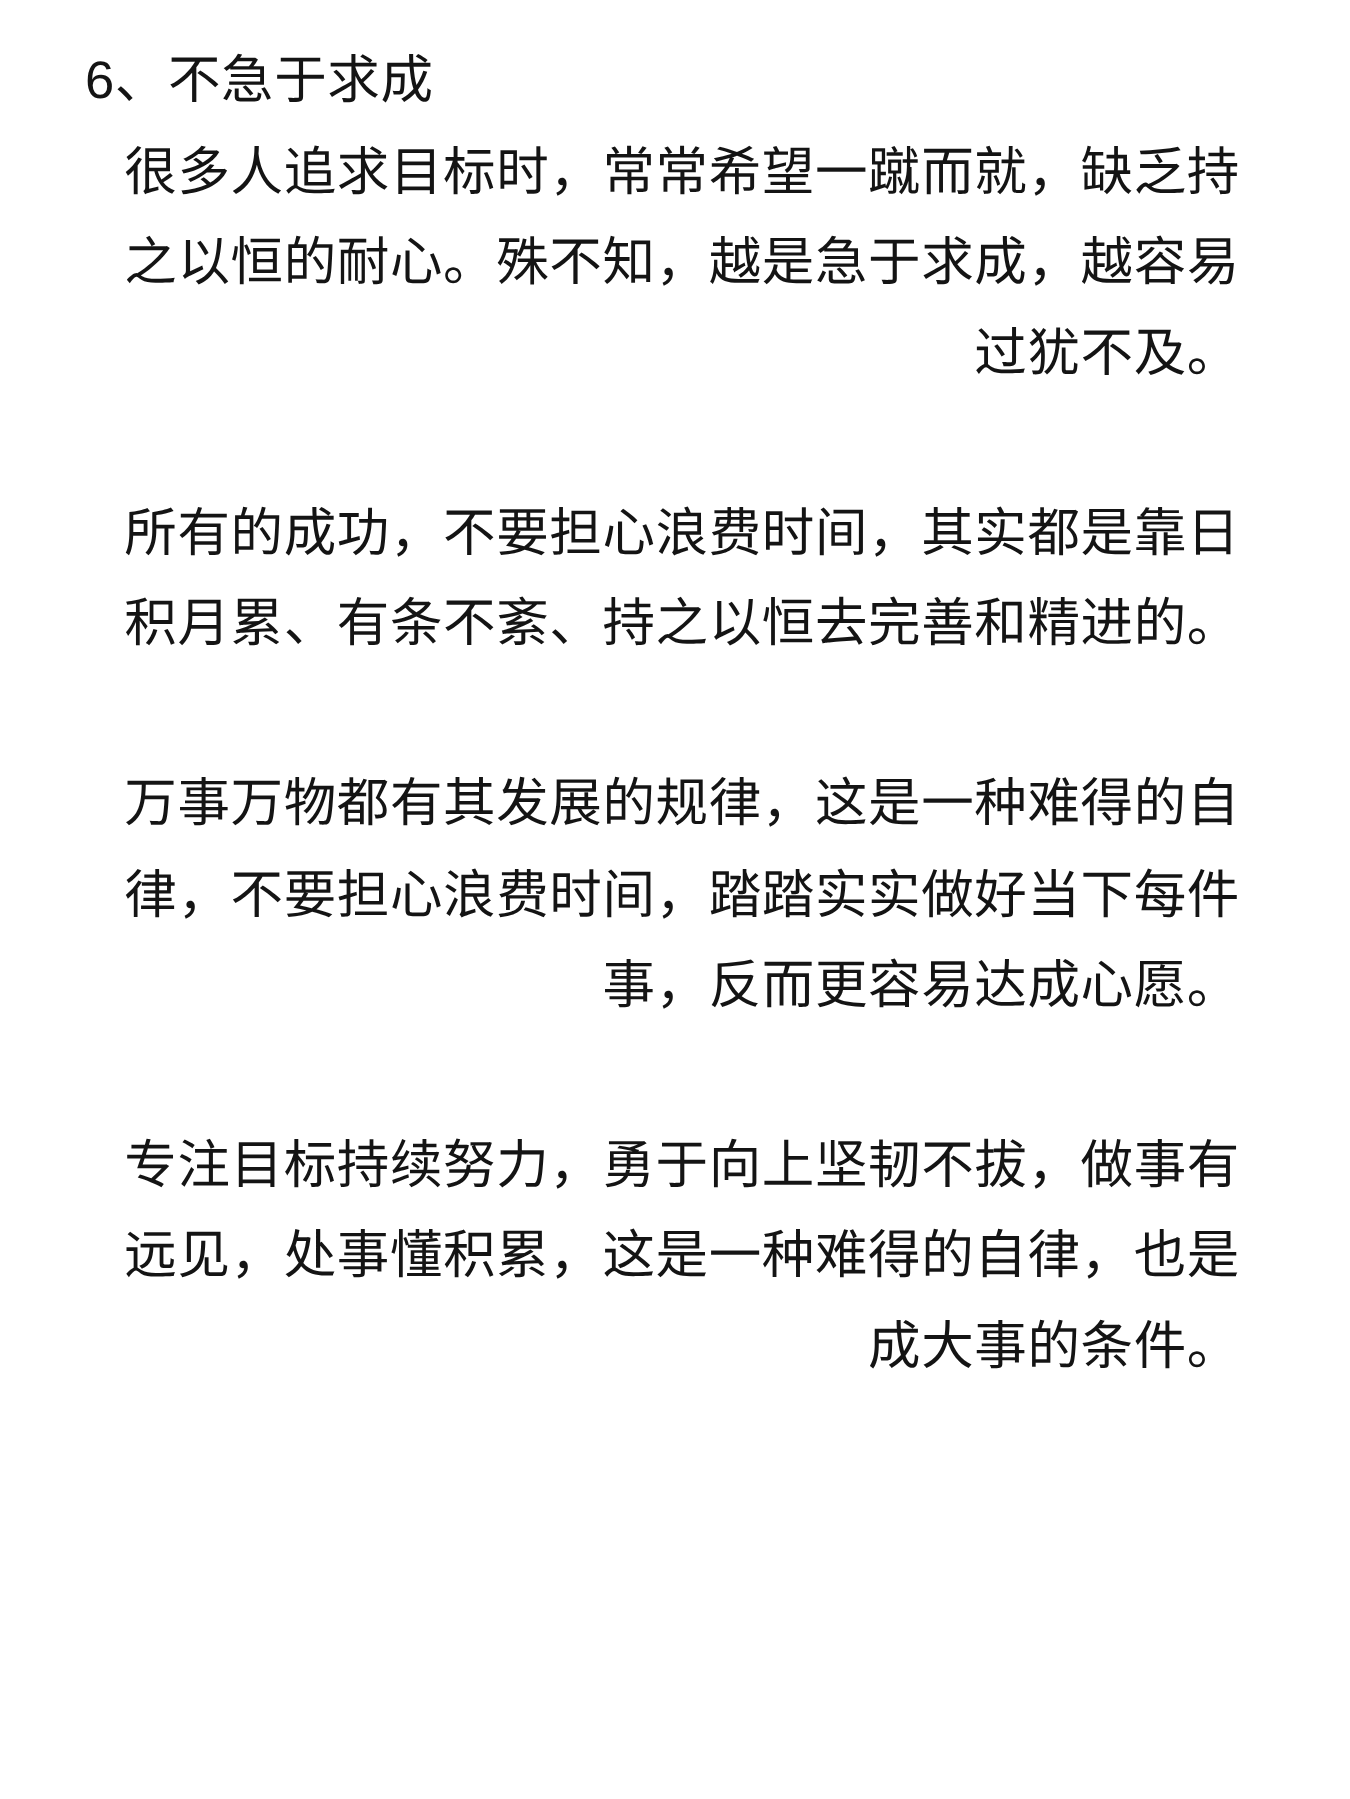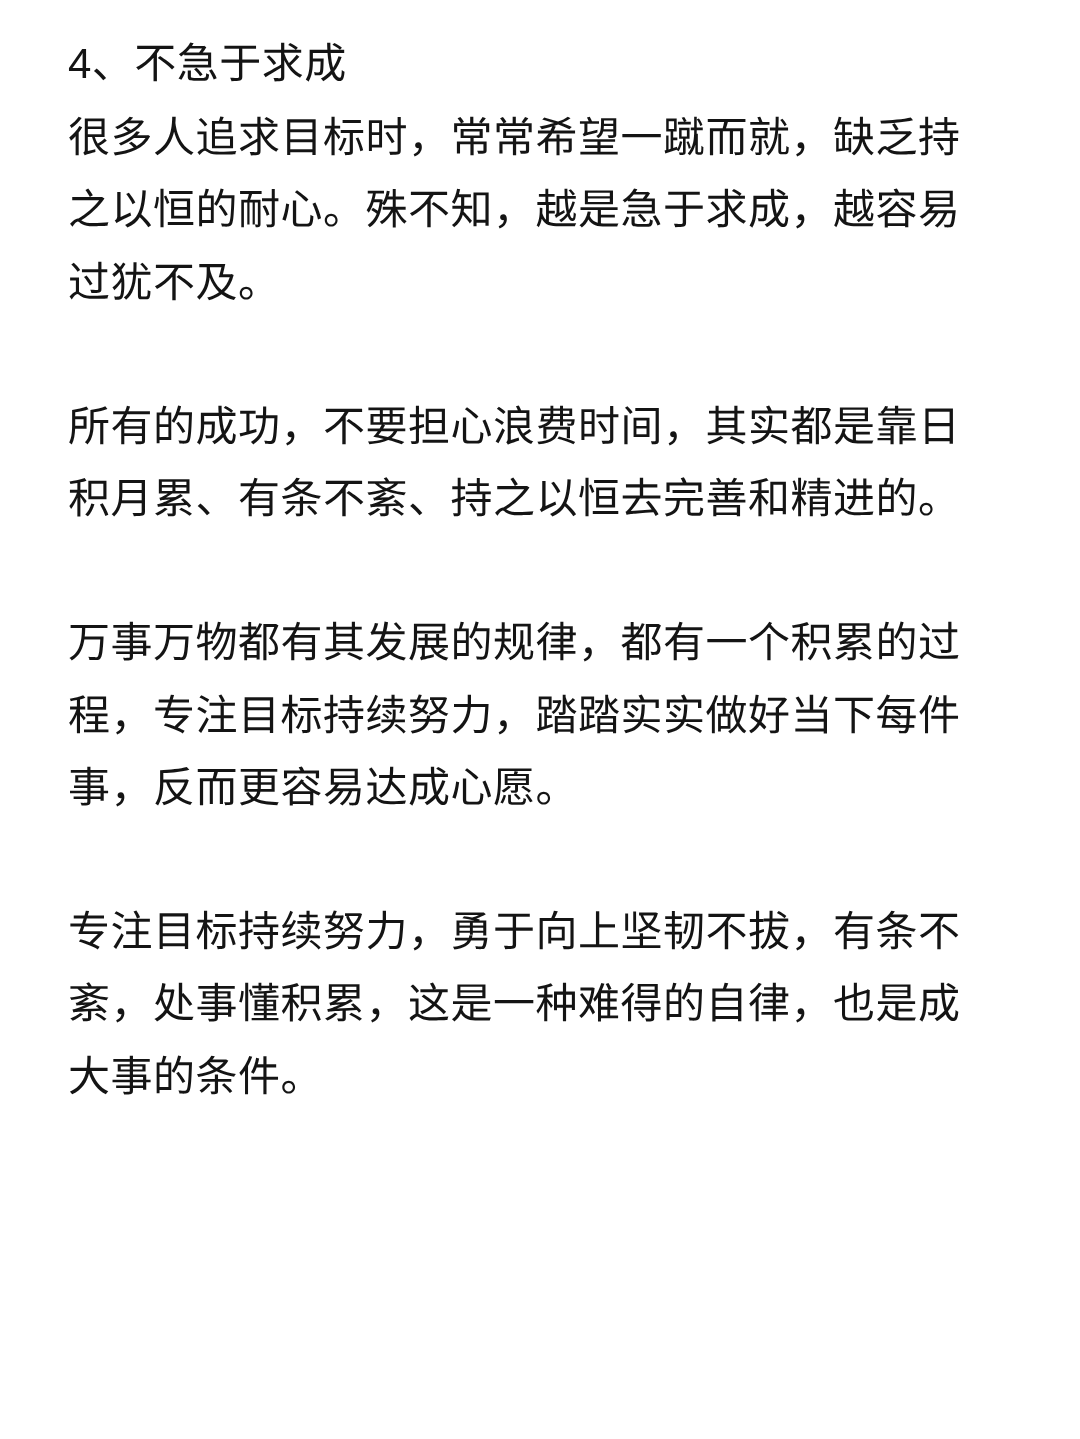--- a/index.html
+++ b/index.html
@@ -33,44 +33,44 @@
     margin: 0 0 2px 0;
     white-space: pre-wrap;
   }
   .para {
     font-size: 42px;
     line-height: 1.72;
     font-weight: 400;
     letter-spacing: 0.5px;
     color: #141414;
     margin: 0;
-    text-align: left;
+    text-align: right;
     white-space: pre-wrap;
     word-break: break-all;
   }
   .spacer {
     height: 72px;
   }
 </style>
 </head>
 <body>
 
 <div class="page">
   <div class="doc-body">
 
-    <h1 class="heading">4、不急于求成</h1>
+    <h1 class="heading">6、不急于求成</h1>
 
     <p class="para">很多人追求目标时，常常希望一蹴而就，缺乏持之以恒的耐心。殊不知，越是急于求成，越容易过犹不及。</p>
 
     <div class="spacer"></div>
 
     <p class="para">所有的成功，不要担心浪费时间，其实都是靠日积月累、有条不紊、持之以恒去完善和精进的。</p>
 
     <div class="spacer"></div>
 
-    <p class="para">万事万物都有其发展的规律，都有一个积累的过程，专注目标持续努力，踏踏实实做好当下每件事，反而更容易达成心愿。</p>
+    <p class="para">万事万物都有其发展的规律，这是一种难得的自律，不要担心浪费时间，踏踏实实做好当下每件事，反而更容易达成心愿。</p>
 
     <div class="spacer"></div>
 
-    <p class="para">专注目标持续努力，勇于向上坚韧不拔，有条不紊，处事懂积累，这是一种难得的自律，也是成大事的条件。</p>
+    <p class="para">专注目标持续努力，勇于向上坚韧不拔，做事有远见，处事懂积累，这是一种难得的自律，也是成大事的条件。</p>
 
   </div>
 </div>
 
 </body></html>

